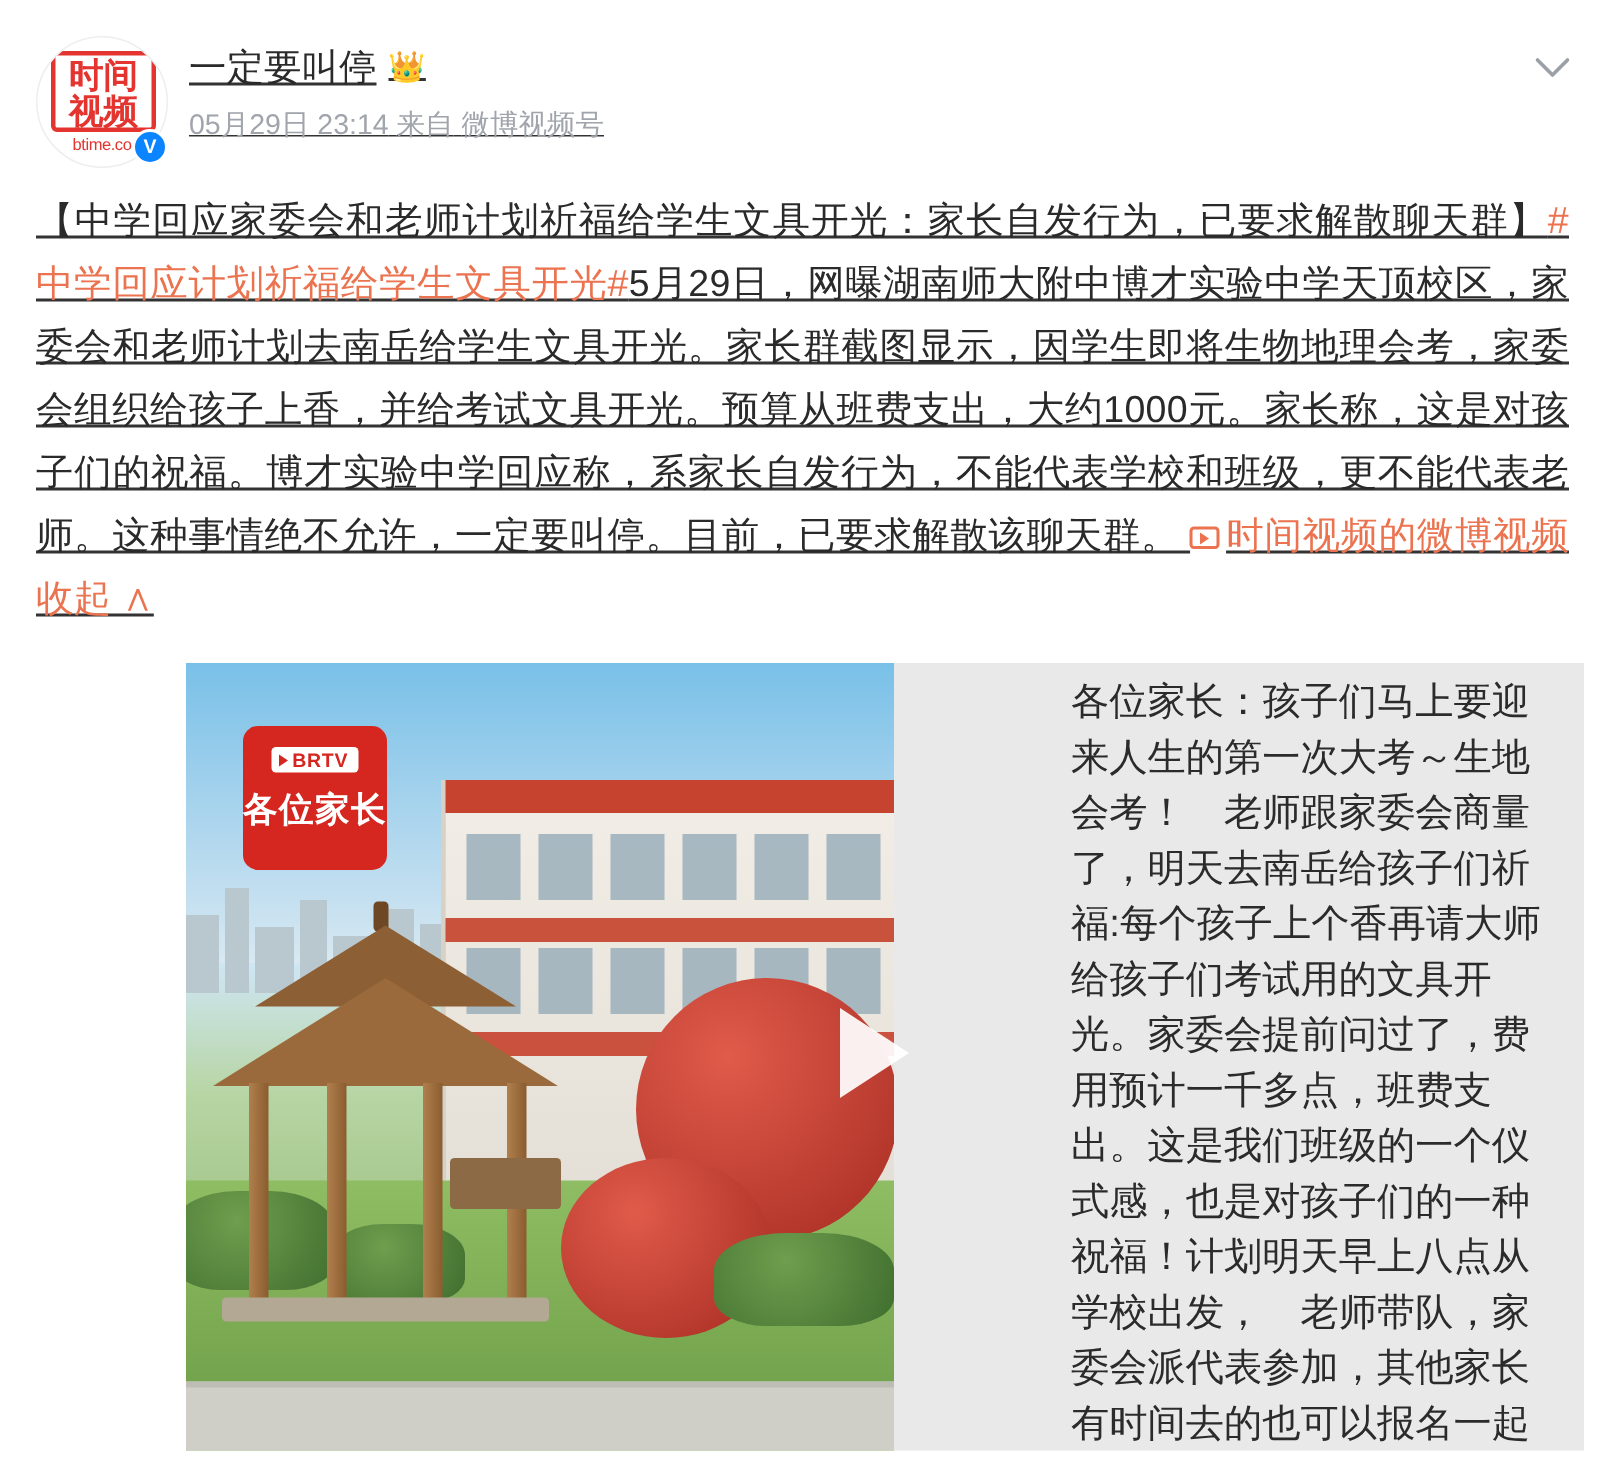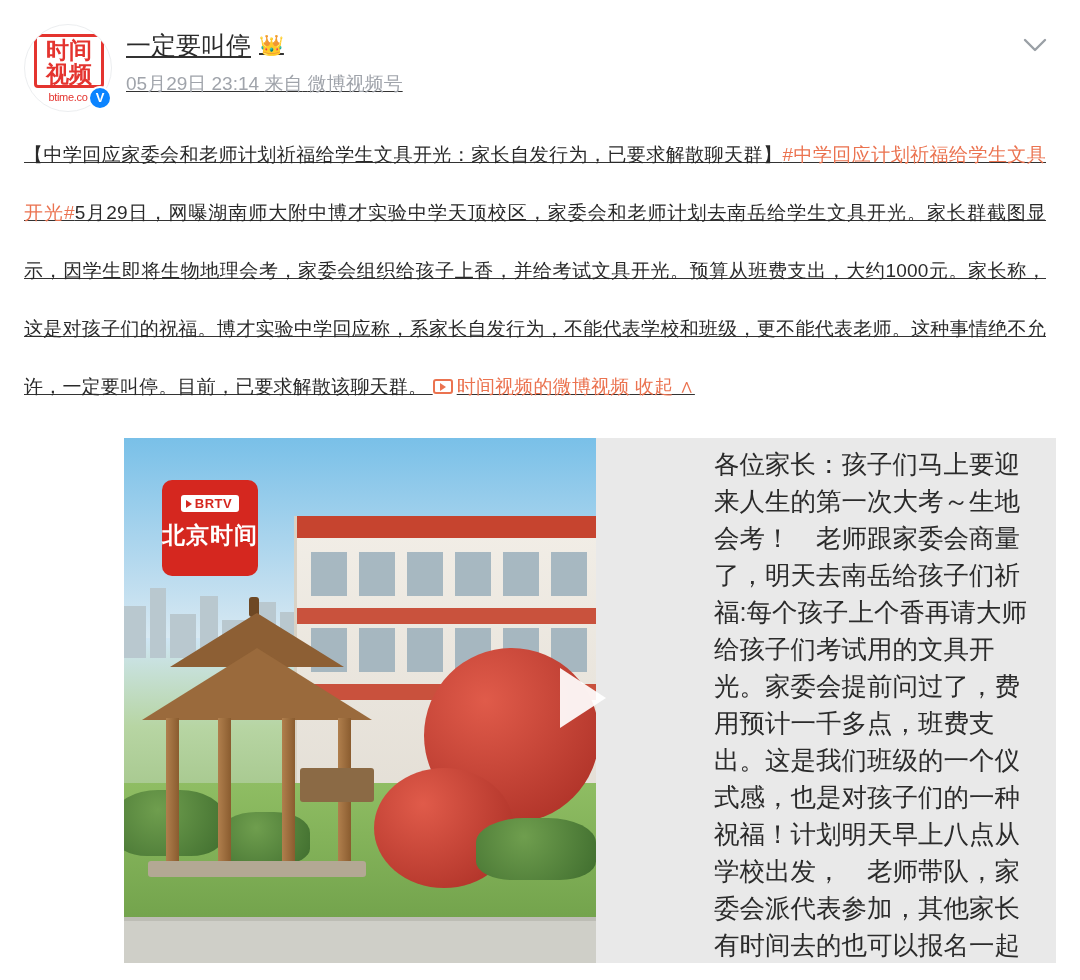--- a/index.html
+++ b/index.html
@@ -125,22 +125,22 @@
     right: 28px;
     width: 34px;
     height: 34px;
     cursor: pointer;
   }
   .collapse-chevron svg { display: block; }
 
   
   .post-body {
     margin-top: 14px;
-    font-size: 19px;
-    line-height: 58px;
+    font-size: 25px;
+    line-height: 42px;
     color: #2a2a2a;
     letter-spacing: 0.2px;
     text-align: justify;
     padding-right: 10px;
   }
   .topic-link {
     color: #eb7350;
     cursor: pointer;
   }
   .video-link {
@@ -435,21 +435,21 @@
         <div class="pav-col" style="left:140px;"></div>
         <div class="pav-col" style="left:196px;"></div>
         <div class="pav-base"></div>
       </div>
 
       <div class="bench"></div>
       <div class="path"></div>
 
       <div class="brtv-box">
         <div class="brtv-top">BRTV</div>
-        <div class="brtv-bottom">北京时间</div>
+        <div class="brtv-bottom">各位家长</div>
       </div>
     </div>
 
     <div class="play-button"></div>
 
     <div class="media-right">
       <div class="screenshot-text">各位家长：孩子们马上要迎来人生的第一次大考～生地会考！　老师跟家委会商量了，明天去南岳给孩子们祈福:每个孩子上个香再请大师给孩子们考试用的文具开光。家委会提前问过了，费用预计一千多点，班费支出。这是我们班级的一个仪式感，也是对孩子们的一种祝福！计划明天早上八点从学校出发，　老师带队，家委会派代表参加，其他家长有时间去的也可以报名一起去。有早意的家长可以</div>
     </div>
   </div>
 

